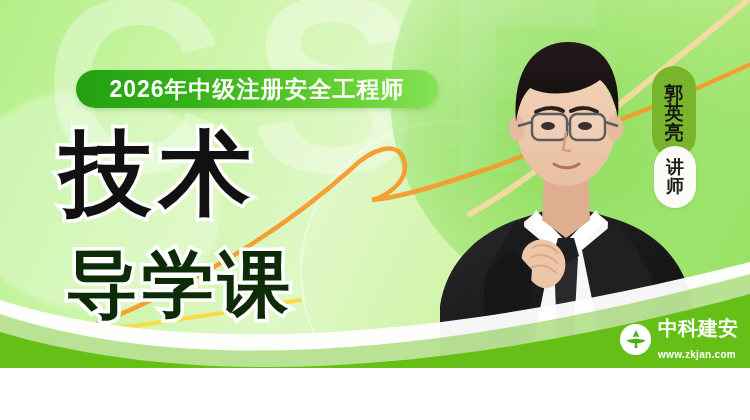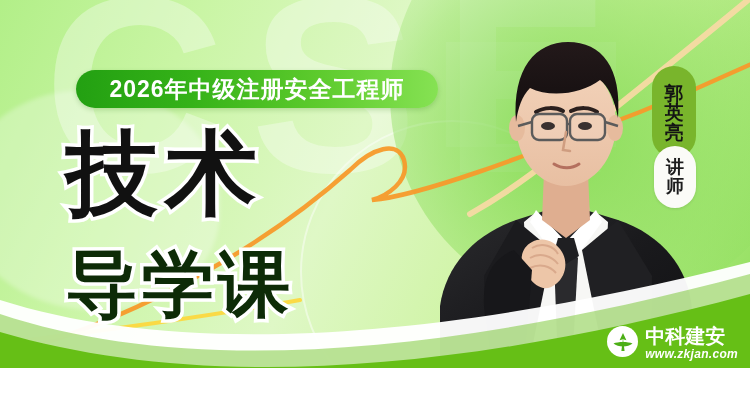--- a/index.html
+++ b/index.html
@@ -102,21 +102,21 @@
     font-weight: 600;
     letter-spacing: 1px;
     line-height: 1;
     white-space: nowrap;
     font-family: "Liberation Sans", "DejaVu Sans", sans-serif;
   }
 
   
   .headline1 {
     position: absolute;
-    left: 66px;
+    left: 60px;
     top: 128px;
     font-size: 92px;
     font-weight: 700;
     color: #111111;
     letter-spacing: 7px;
     line-height: 1;
     -webkit-text-stroke: 7px #ffffff;
     paint-order: stroke fill;
     white-space: nowrap;
     font-family: "DejaVu Sans", "Liberation Sans", sans-serif;
@@ -199,21 +199,21 @@
     height: 140px;
     pointer-events: none;
   }
 
   
   .logo {
     position: absolute;
     right: 12px;
     bottom: 8px;
     display: flex;
-    align-items: flex-start;
+    align-items: center;
     gap: 7px;
   }
   .logo-mark {
     width: 31px;
     height: 31px;
     border-radius: 50%;
     background: #ffffff;
     display: flex;
     align-items: center;
     justify-content: center;
@@ -227,26 +227,25 @@
   }
   .logo-cn {
     color: #ffffff;
     font-size: 20px;
     font-weight: 700;
     letter-spacing: 0px;
     font-family: "DejaVu Sans", "Liberation Sans", sans-serif;
   }
   .logo-url {
     color: #ffffff;
-    font-size: 12px;
+    font-size: 10px;
     font-weight: 700;
     letter-spacing: 0.3px;
-    margin-top: 2px;
+    margin-top: 12px;
     font-family: "Liberation Sans", sans-serif;
-    font-style: italic;
   }
 </style>
 </head>
 <body>
 
 <div id="poster">
 
   <div class="wm-layer">
     <div class="wm-blob"></div>
     <div class="wm-text">CSE</div>

